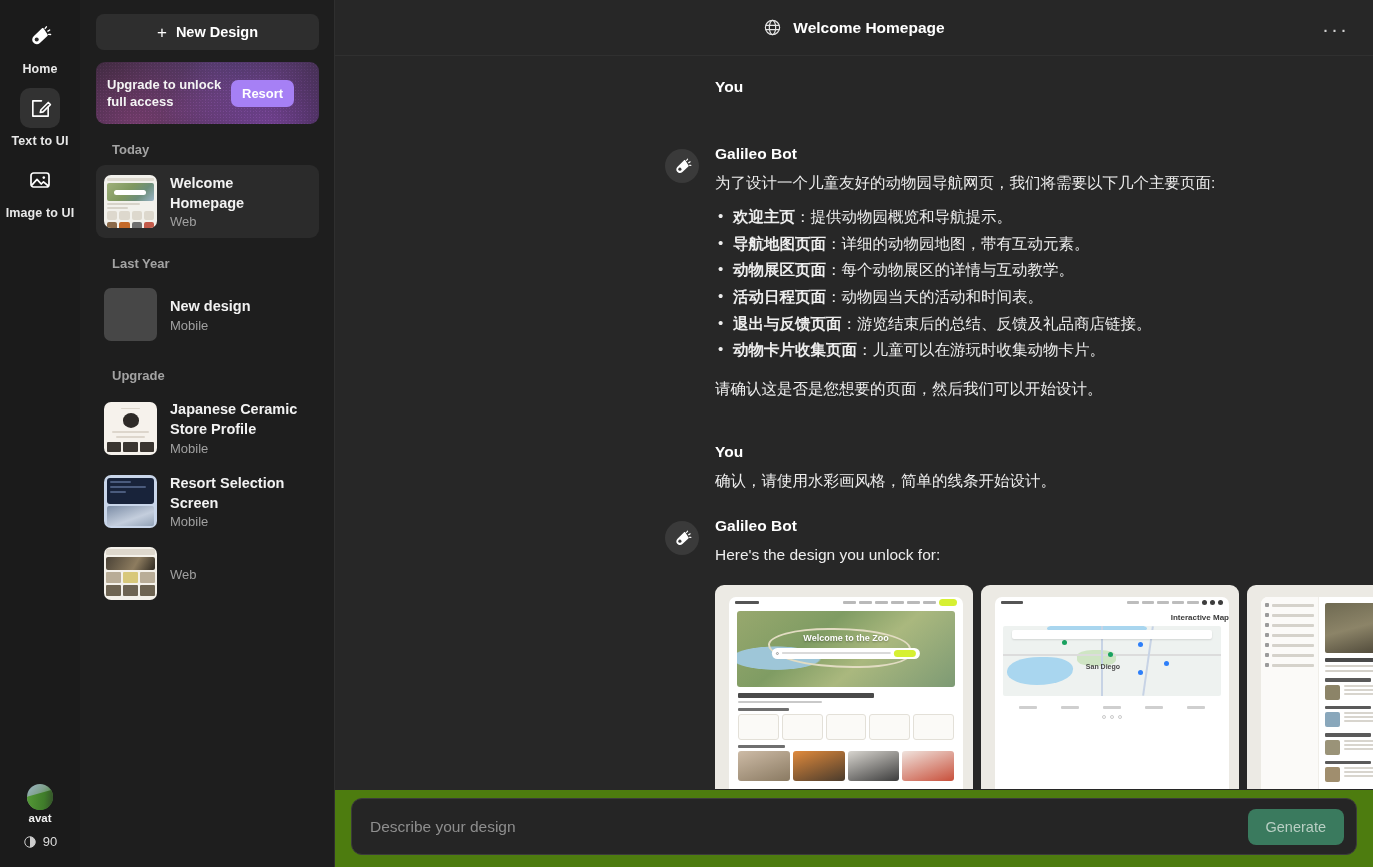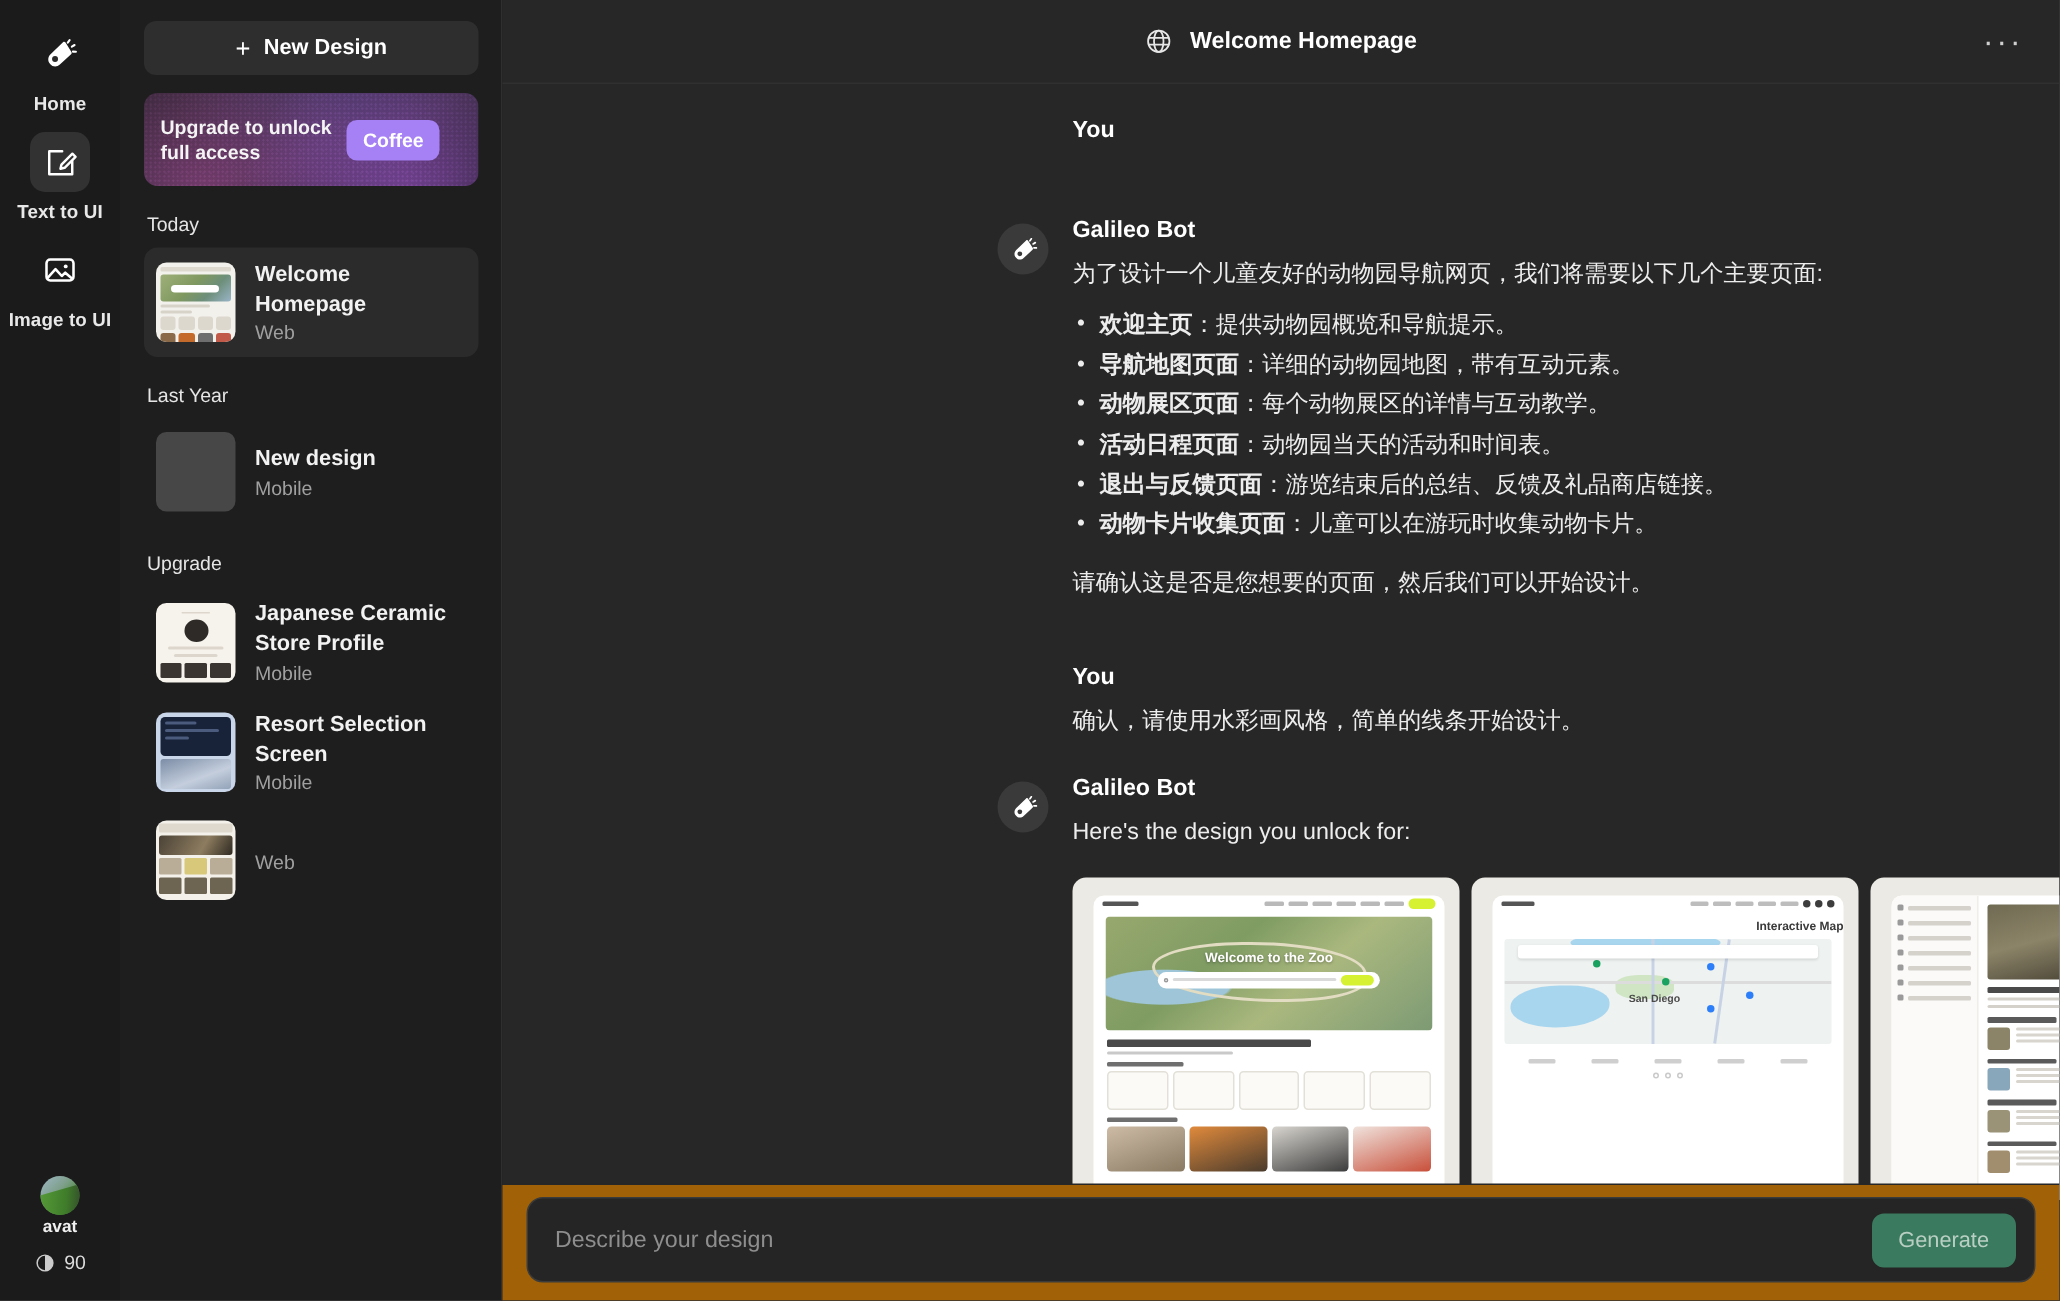--- a/index.html
+++ b/index.html
@@ -88,21 +88,21 @@
     font-size: 13px; font-weight: 700; color: #f4f4f4; line-height: 1.32;
     width: 116px; position: relative; z-index: 2;
   }
   .upgrade-btn {
     background: #a680f5; color: #ffffff; font-size: 13px; font-weight: 700;
     border: none; border-radius: 7px; padding: 6px 11px; cursor: pointer;
     position: relative; z-index: 2;
   }
 
   .group-label {
-    font-size: 13px; color: #e5e5e5; margin: 18px 0 8px 2px; font-weight: 400;
+    font-size: 13px; color: #a3a3a3; margin: 18px 0 8px 16px; font-weight: 700;
   }
   .proj {
     display: flex; align-items: center; gap: 13px; border-radius: 9px;
     padding: 9px 8px; cursor: pointer; width: 223px;
   }
   .proj.active { background: #2b2b2b; }
   .proj-thumb {
     width: 53px; height: 53px; border-radius: 7px; flex: 0 0 53px;
     background: #3a3a3a; overflow: hidden; position: relative;
   }
@@ -271,21 +271,21 @@
   .c3-p{height:2px;width:94%;background:#d4d1ca;border-radius:1px;margin-top:3px;}
   .c3-h{height:3.5px;width:28%;background:#5a5a5a;border-radius:1px;margin-top:6px;}
   .c3-row{display:flex;gap:4px;margin-top:3px;}
   .c3-row .thumb{width:15px;height:15px;border-radius:2px;background:#8c8468;}
   .c3-row .txt{flex:1;}
   .c3-row .txt i{display:block;height:2px;background:#d8d5ce;border-radius:1px;margin-bottom:2px;}
 
   
   .composer-wrap {
     position: absolute; left: 0; right: 0; bottom: 0; height: 77px;
-    background: #a16207; padding: 8px 16px 12px 16px;
+    background: #4d7c0f; padding: 8px 16px 12px 16px;
   }
   .composer {
     height: 57px; border: 1px solid #3b3b3b; border-radius: 11px;
     background: #252525; display: flex; align-items: center;
     padding: 0 12px 0 18px; gap: 10px;
   }
   .composer-input {
     flex: 1; background: transparent; border: none; outline: none;
     color: #e9e9e9; font-size: 15.5px; font-family: "Liberation Sans", sans-serif;
   }
@@ -351,21 +351,21 @@
 
   <div class="sidebar">
 
     <button class="new-design-btn">
       <span class="plus-ico">+</span>
       <span>New Design</span>
     </button>
 
     <div class="upgrade-card">
       <div class="upgrade-text">Upgrade to unlock full access</div>
-      <button class="upgrade-btn">Coffee</button>
+      <button class="upgrade-btn">Resort</button>
     </div>
 
     <div class="group-label">Today</div>
     <div class="proj active">
       <div class="proj-thumb th-welcome">
         <div class="bar"></div>
         <div class="hero"></div>
         <div class="lines">
             <div class="ln" style="width:70%"></div>
             <div class="ln" style="width:45%"></div>

